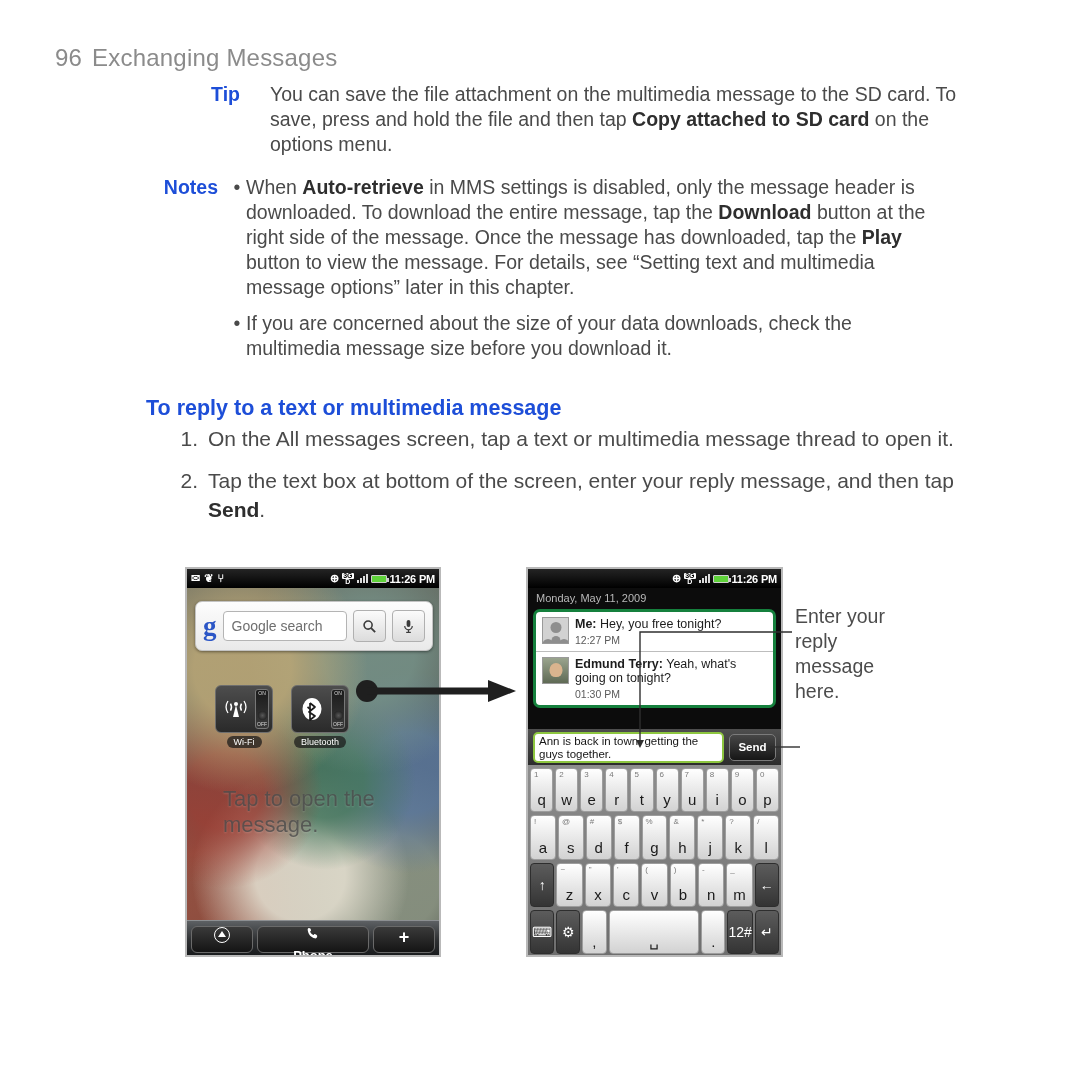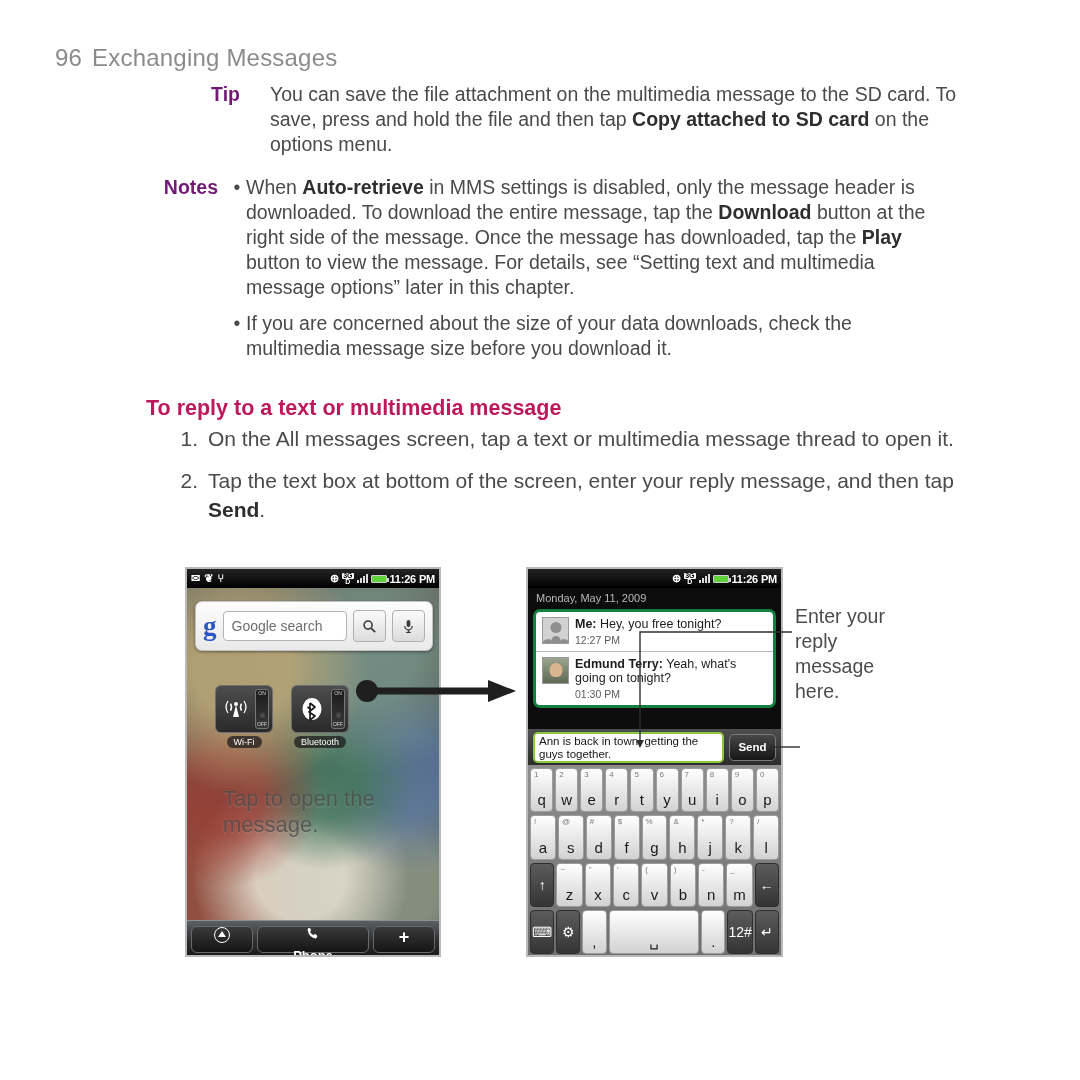--- a/index.html
+++ b/index.html
@@ -18,21 +18,21 @@
     white-space: nowrap;
   }
   .runhead .pg { margin-right: 10px; }
 
   
   .txt { color: #4a4a4a; font-size: 19.5px; line-height: 25px; }
   .bold { font-weight: bold; color: #2e2e2e; }
 
   .block { position: absolute; display: flex; }
   .label {
-    color: #701a75; font-weight: bold; font-size: 19.5px;
+    color: #1d4ed8; font-weight: bold; font-size: 19.5px;
     line-height: 25px; text-align: right; flex: none;
   }
   .bullet { flex: none; width: 18px; text-align: center;
             color: #4a4a4a; font-size: 19.5px; line-height: 25px; }
   .num { flex: none; width: 30px; text-align: right; margin-right: 10px;
          color: #4a4a4a; font-size: 21px; line-height: 29px; }
 
   
   #tip-block { left: 150px; top: 82px; width: 840px; }
   #tip-block .label { width: 90px; margin-right: 30px; }
@@ -41,21 +41,21 @@
   
   #notes-block { left: 140px; top: 175px; width: 860px; }
   #notes-block .label { width: 78px; margin-right: 10px; }
   #notes-block .notes-list { width: 760px; }
   #notes-block .note-row { display: flex; margin-bottom: 11px; }
   #notes-block .note-row .txt { width: 700px; }
 
   
   #sec-heading {
     position: absolute; left: 146px; top: 396px;
-    font-size: 21.5px; font-weight: bold; color: #be185d;
+    font-size: 21.5px; font-weight: bold; color: #1d4ed8;
   }
 
   
   #steps { position: absolute; left: 168px; top: 424px; width: 830px; }
   .step { display: flex; margin-bottom: 13px; }
   .step .txt { width: 780px; font-size: 21px; line-height: 29px; }
 
   
   .phone {
     position: absolute; border: 2px solid #b9b9b9; background: #000;

